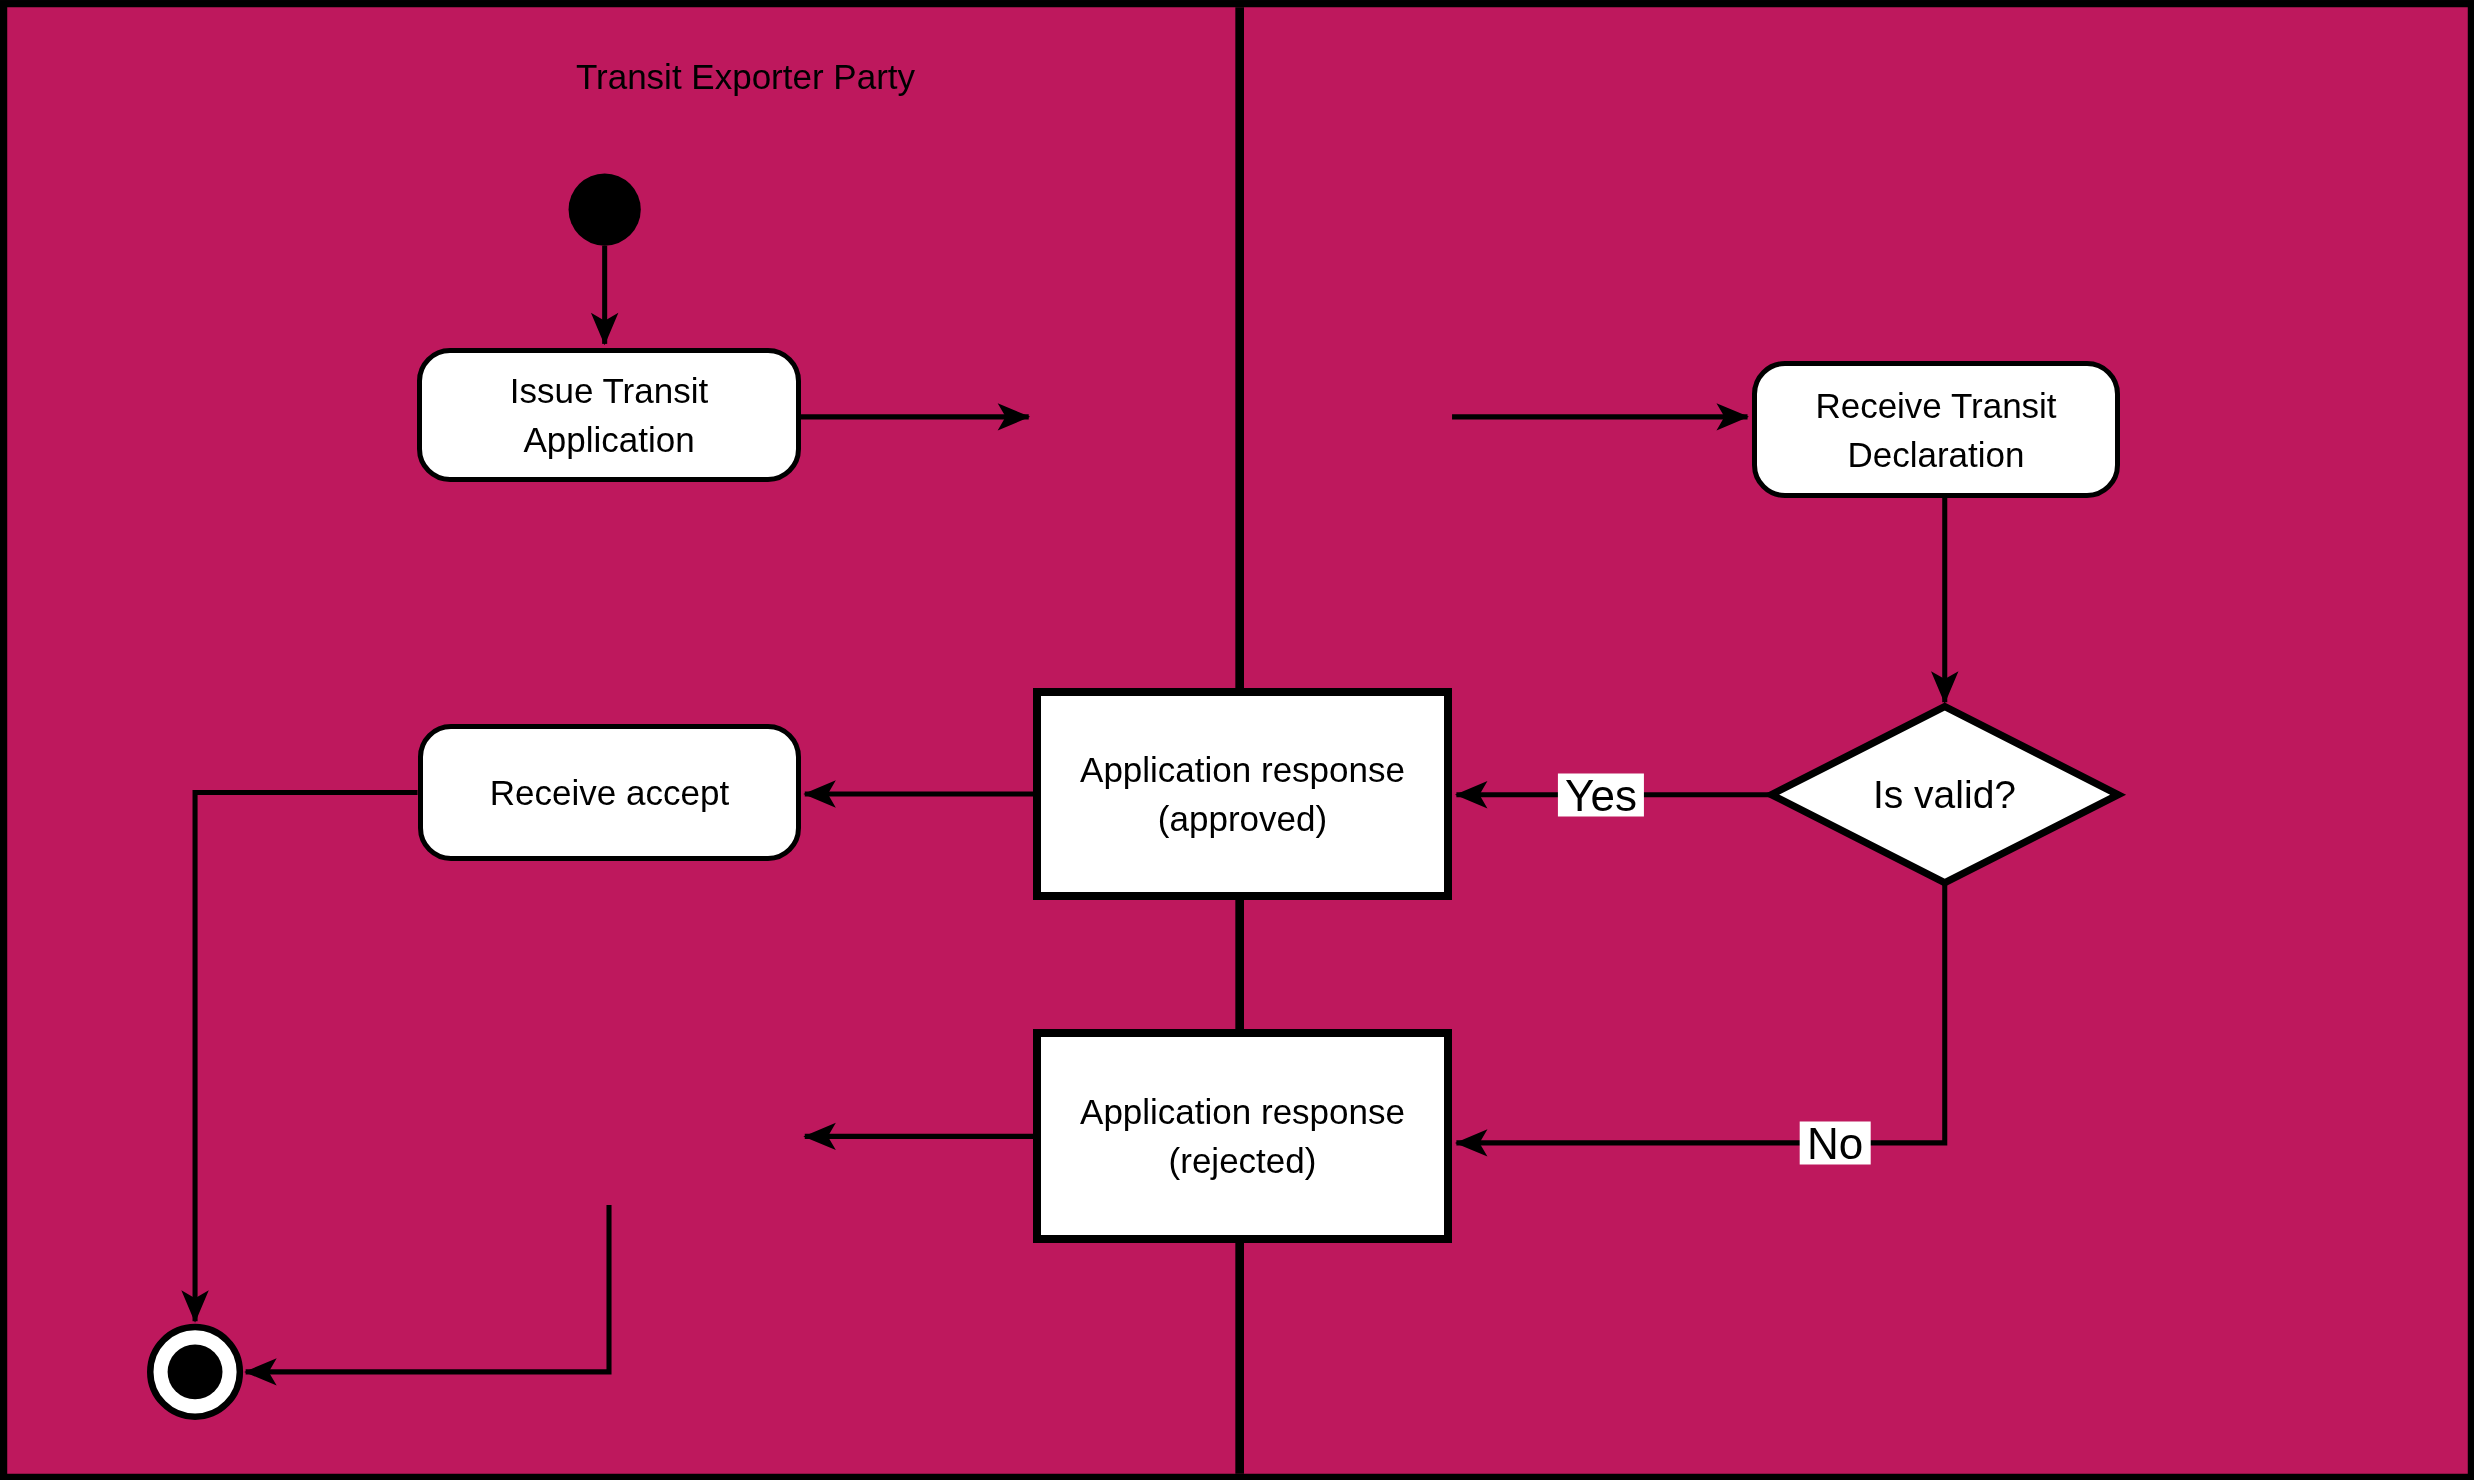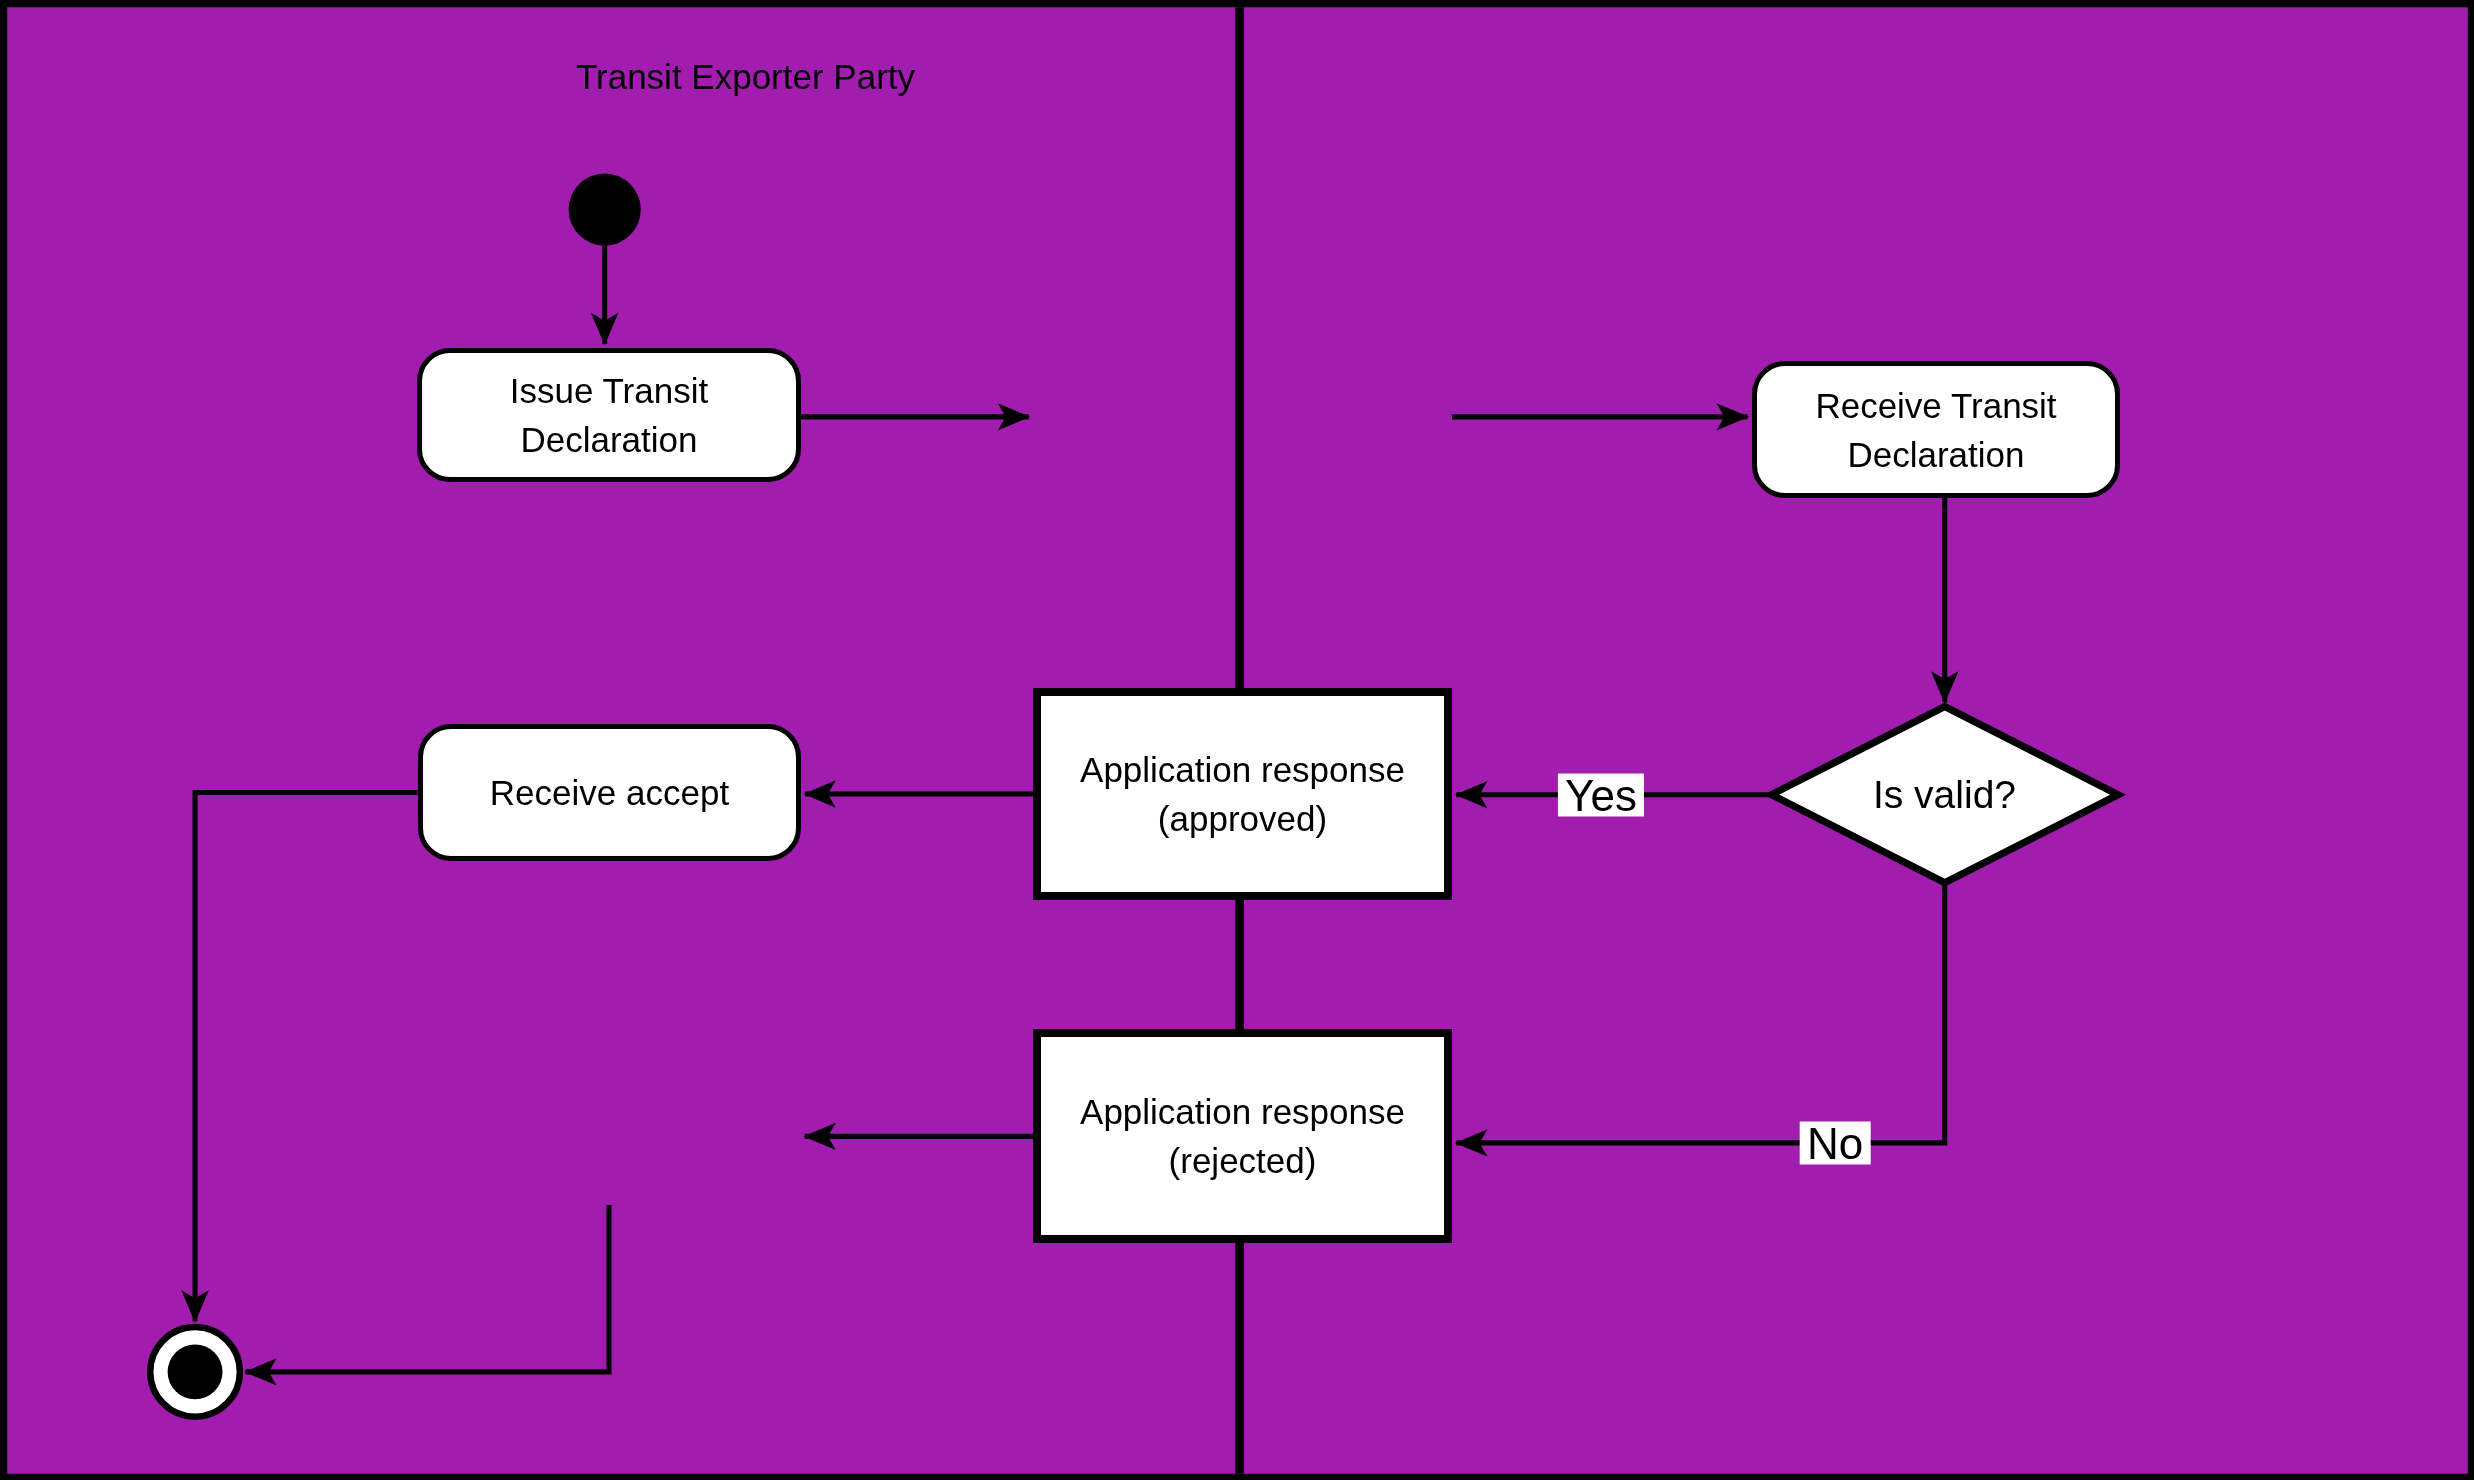--- a/index.html
+++ b/index.html
@@ -4,21 +4,21 @@
 <style>
   html, body {
     margin: 0;
     padding: 0;
     background: #ffffff;
   }
   .canvas {
     position: relative;
     width: 2475px;
     height: 1481px;
-    background: #a21caf;
+    background: #be185d;
     font-family: "Liberation Sans", "DejaVu Sans", sans-serif;
     color: #000000;
     overflow: hidden;
   }
   .wires {
     position: absolute;
     left: 0; top: 0;
     width: 2475px;
     height: 1481px;
     z-index: 1;
@@ -115,21 +115,21 @@
       <circle cx="270" cy="1899" r="62" fill="#ffffff" stroke="#000000" stroke-width="9"></circle>
       <circle cx="270" cy="1899" r="38" fill="#000000"></circle>
     </g>
 
     <polygon points="2452,1100 2692,978 2932,1100 2692,1222" fill="#ffffff" stroke="#000000" stroke-width="10"></polygon>
   </svg>
 
   <div class="lane-title" style="left:529px; top:51px; width:433px; height:51px;">Transit Exporter Party</div>
 
   <div class="node rounded" style="left:417px; top:348px; width:384px; height:134px;">Issue Transit
-Declaration</div>
+Application</div>
 
 
   <div class="node rounded" style="left:1752px; top:348px; width:368px; height:137px;margin-top:13px;">Receive Transit
 Declaration</div>
 
   <div class="node bold-rect" style="left:1033px; top:688px; width:419px; height:212px;">Application response
 (approved)</div>
 
   <div class="node rounded" style="left:418px; top:724px; width:383px; height:137px;">Receive accept</div>
 

